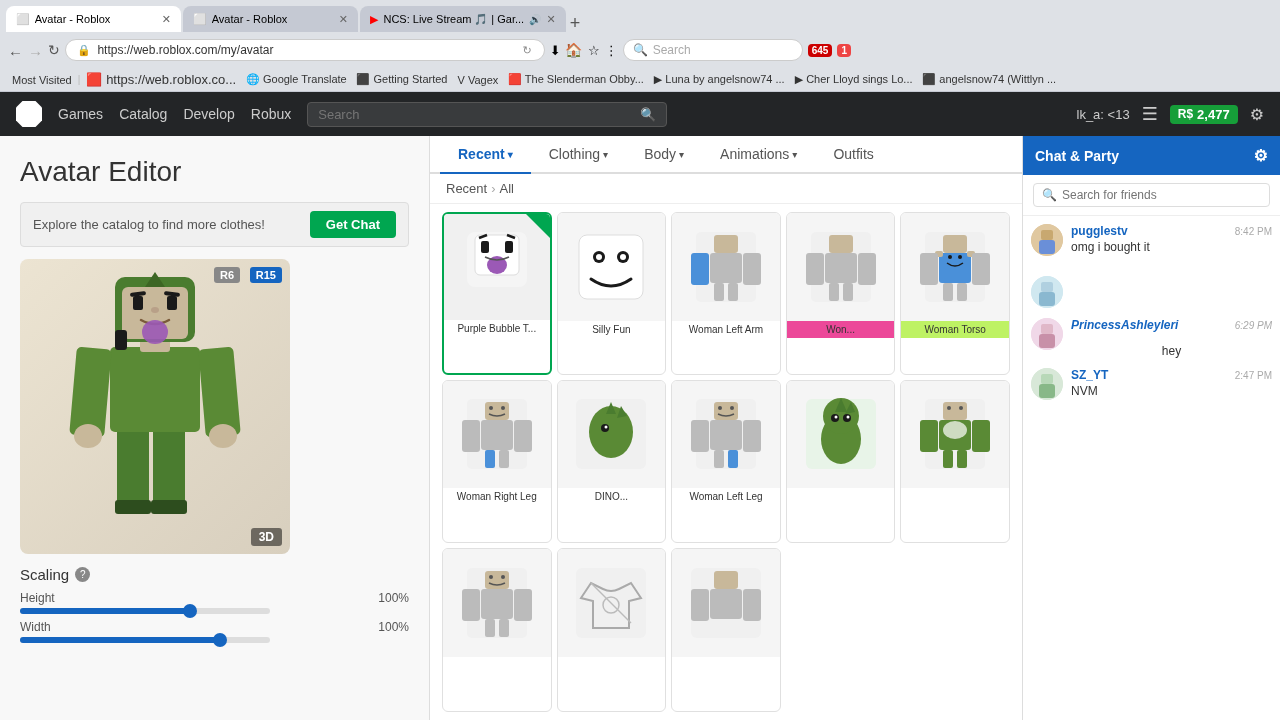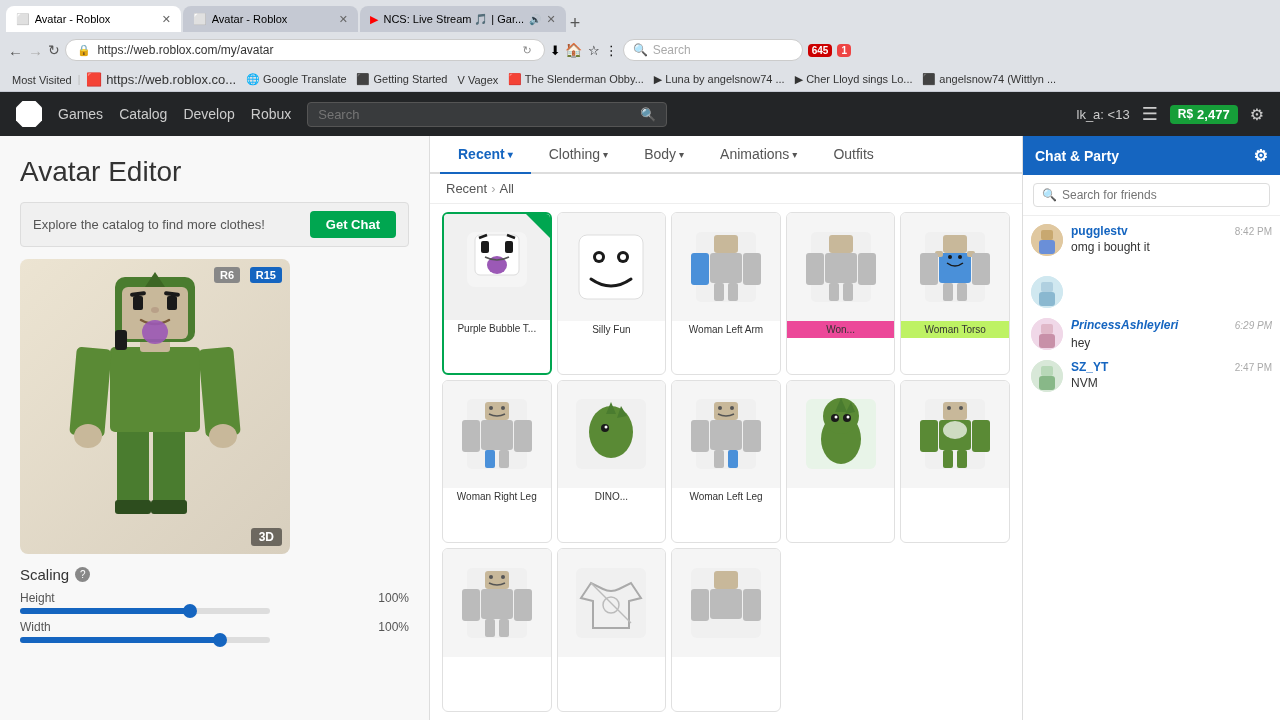--- a/index.html
+++ b/index.html
@@ -476,21 +476,21 @@
               <rect width="32" height="32" rx="16" fill="#f0d8e8"></rect>
               <rect x="10" y="6" width="12" height="10" rx="2" fill="#e0b8c8"></rect>
               <rect x="8" y="16" width="16" height="14" rx="3" fill="#c890a8"></rect>
             </svg>
         </div>
         <div style="flex:1;">
           <div style="display:flex;justify-content:space-between;align-items:baseline;font-style:italic;">
             <span style="font-size:12px;font-weight:600;color:#1565c0;cursor:pointer;">PrincessAshleyleri</span>
             <span style="font-size:10px;color:#aaa;">6:29 PM</span>
           </div>
-          <div style="font-size:12px;color:#333;margin-top:4px;">hey</div>
+          <div style="font-size:12px;color:#333;margin-top:12px;text-align:center;">hey</div>
         </div>
       </div>
 
       <div style="display:flex;align-items:flex-start;gap:8px;margin-bottom:10px;">
         <div style="width:32px;height:32px;border-radius:50%;background:#d8e8d8;flex-shrink:0;overflow:hidden;cursor:pointer;">
           <svg width="32" height="32" viewBox="0 0 32 32">
               <rect width="32" height="32" rx="16" fill="#d8e8d8"></rect>
               <rect x="10" y="6" width="12" height="10" rx="2" fill="#b8d8b8"></rect>
               <rect x="8" y="16" width="16" height="14" rx="3" fill="#88b888"></rect>
             </svg>

